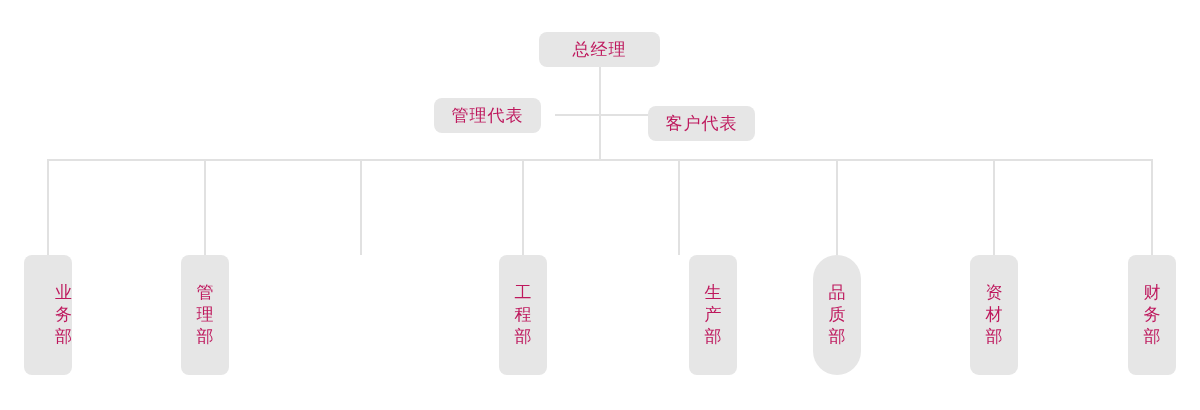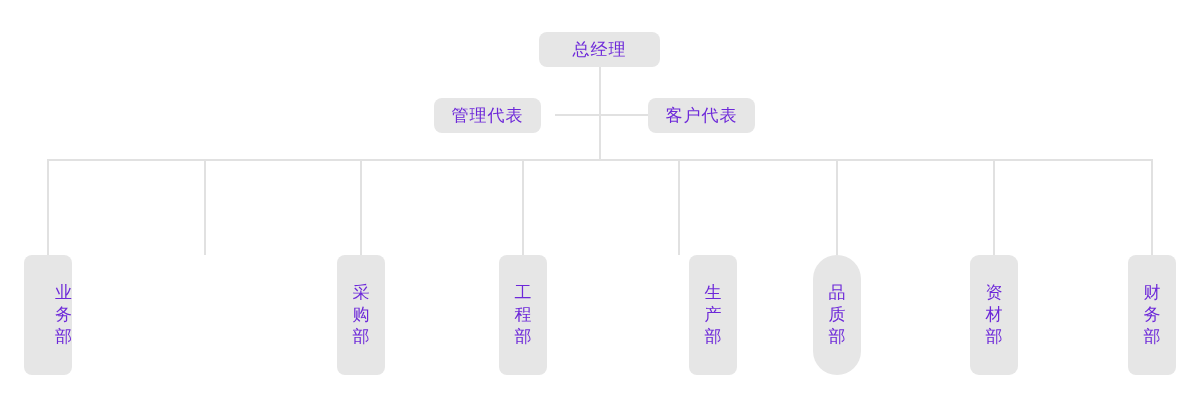--- a/index.html
+++ b/index.html
@@ -30,31 +30,31 @@
   .drop-3 { left: 522px;  }
   .drop-4 { left: 678px;  }
   .drop-5 { left: 836px;  }
   .drop-6 { left: 993px;  }
   .drop-7 { left: 1151px; }
   
   .node {
     position: absolute;
     background: #e6e6e6;
     border-radius: 8px;
-    color: #6d28d9;
+    color: #be185d;
     display: flex;
     align-items: center;
     justify-content: center;
     font-size: 17px;
     letter-spacing: 1px;
   }
   .node-root  { left: 539px; top: 32px; width: 121px; height: 35px; }
   .node-staff { top: 98px; width: 107px; height: 35px; }
   .staff-0 { left: 434px; }
-  .staff-1 { left: 648px; }
+  .staff-1 { left: 648px; margin-top: 8px; }
   .node-dept {
     top: 255px;
     width: 48px;
     height: 120px;
     letter-spacing: 0;
   }
   .dept-0 { left: 24px; justify-content: flex-end;   }
   .dept-1 { left: 181px;  }
   .dept-2 { left: 337px;  }
   .dept-3 { left: 499px;  }
@@ -94,22 +94,22 @@
   <div class="node node-staff staff-0">
     <span>管理代表</span>
   </div>
   <div class="node node-staff staff-1">
     <span>客户代表</span>
   </div>
 
   <div class="node node-dept dept-0">
     <div class="dept-label">业务部</div>
   </div>
-  <div class="node node-dept dept-2">
-    <div class="dept-label">采购部</div>
+  <div class="node node-dept dept-1">
+    <div class="dept-label">管理部</div>
   </div>
   <div class="node node-dept dept-3">
     <div class="dept-label">工程部</div>
   </div>
   <div class="node node-dept dept-4">
     <div class="dept-label">生产部</div>
   </div>
   <div class="node node-dept dept-5">
     <div class="dept-label">品质部</div>
   </div>

